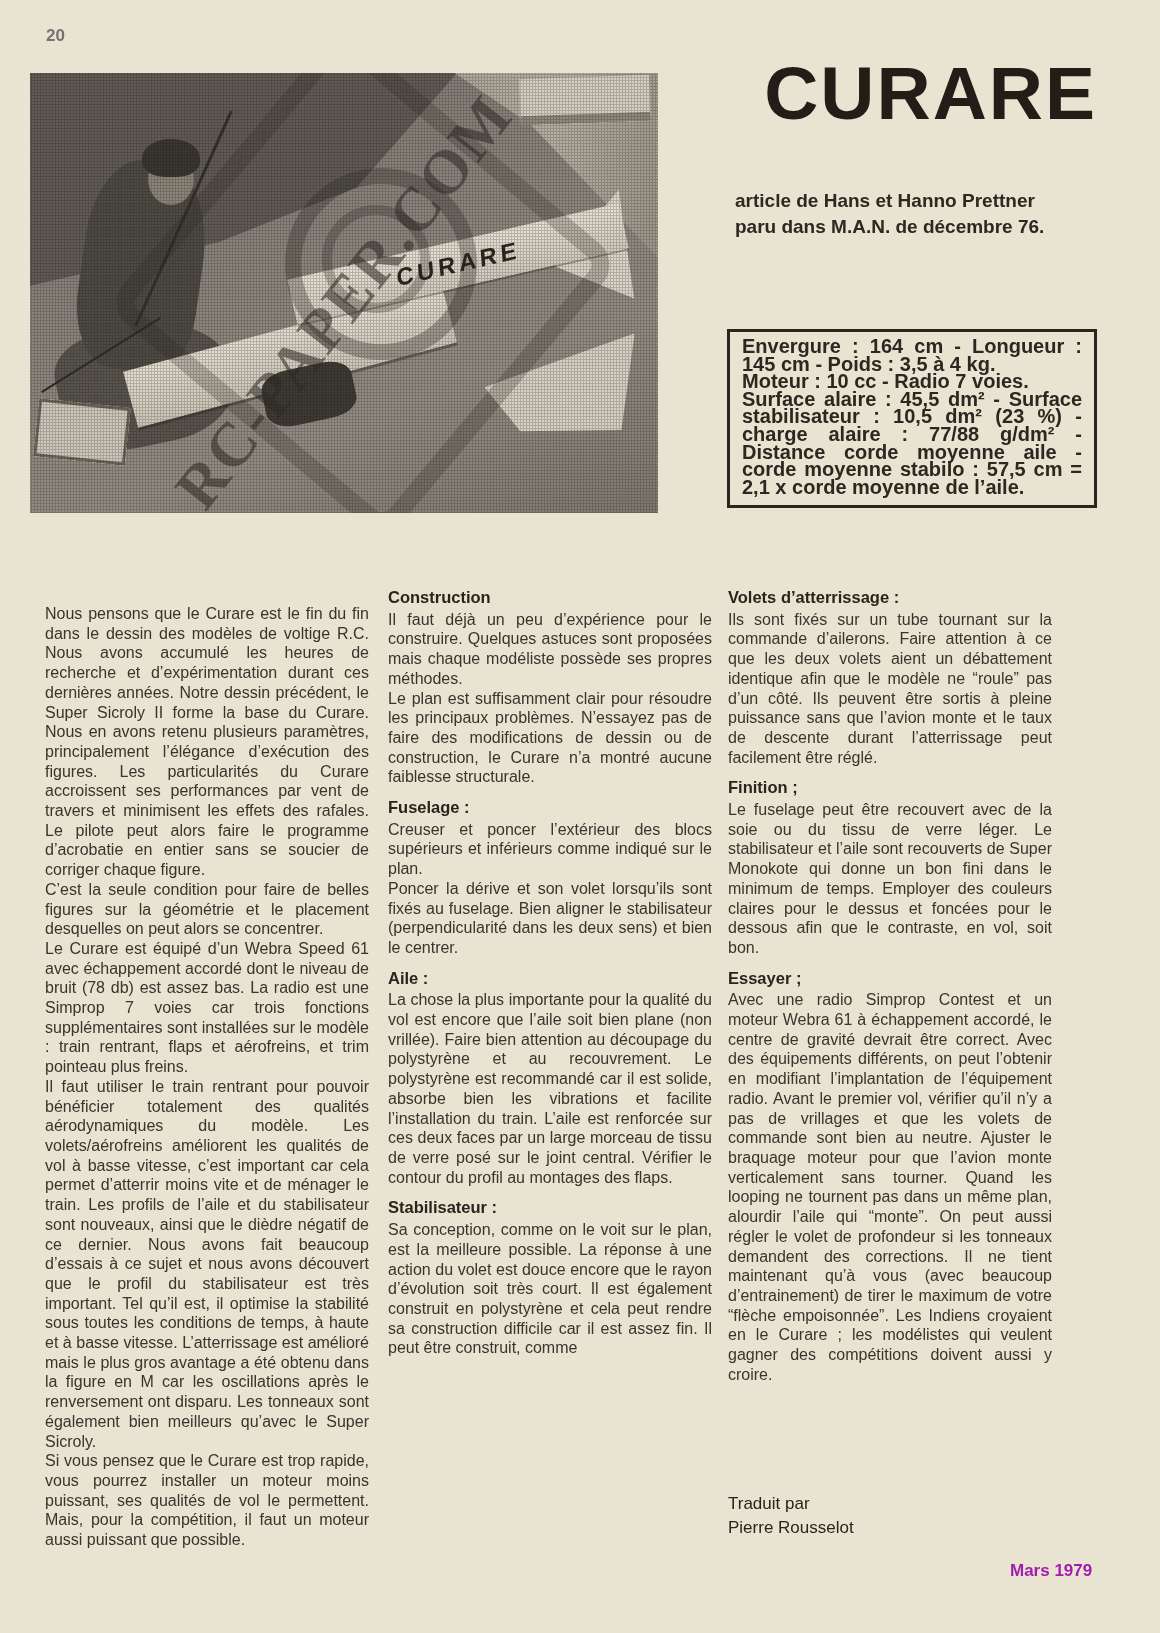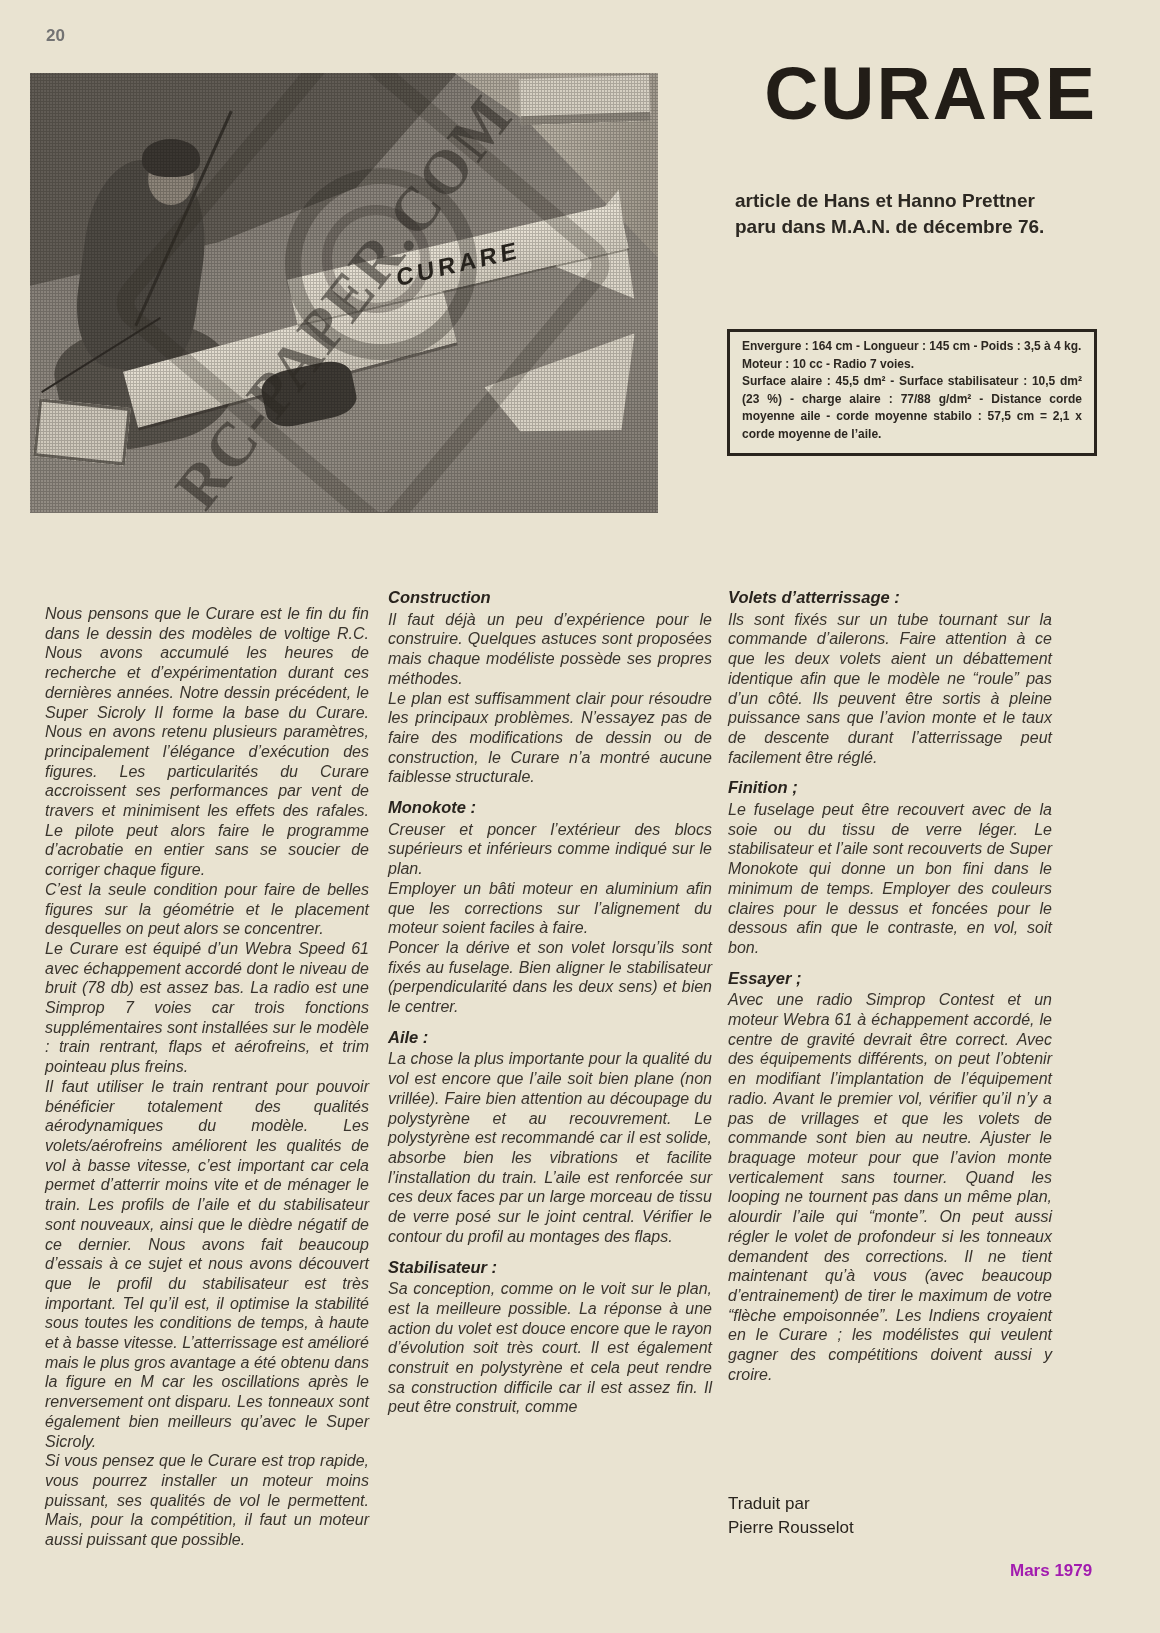--- a/index.html
+++ b/index.html
@@ -20,21 +20,21 @@
     position:absolute; left:735px; top:188px; width:372px;
     font-size:19px; font-weight:bold; color:#2c2822; line-height:1.35;
   }
   
   .specs{
     position:absolute; left:727px; top:329px; width:370px;
     border:3px solid #2a251e; padding:6px 12px 9px; box-sizing:border-box;
     color:#2c2721; background:rgba(255,255,255,0.04);
   }
   .specs-title{text-align:center; font-weight:bold; font-size:20px; margin:2px 0 6px;}
-  .specs p{margin:0; font-weight:bold; font-size:12px; line-height:17.6px; text-align:justify;}
+  .specs p{margin:0; font-weight:bold; font-size:20px; line-height:17.6px; text-align:justify;}
   
   .photo{
     position:absolute; left:30px; top:73px; width:628px; height:440px;
     background:linear-gradient(160deg,#7a756e 0%,#8b857d 40%,#938d84 70%,#7f7971 100%);
     overflow:hidden;
   }
   .photo::after{
     content:""; position:absolute; inset:0;
     background-image:radial-gradient(rgba(20,18,15,0.22) 1px, transparent 1.4px);
     background-size:3px 3px; pointer-events:none;
@@ -83,21 +83,21 @@
   .wm-ring{position:absolute; left:255px; top:95px; width:160px; height:160px;
     border:16px solid rgba(45,40,35,.32); border-radius:50%;}
   .wm-ring2{position:absolute; left:292px; top:132px; width:88px; height:88px;
     border:10px solid rgba(45,40,35,.28); border-radius:50%;}
   .wm-text{position:absolute; left:50%; top:52%;
     transform:translate(-50%,-50%) rotate(-52deg);
     font-family:"Liberation Serif","DejaVu Serif",serif; font-weight:bold;
     font-size:62px; letter-spacing:2px; color:rgba(48,43,38,.55); white-space:nowrap;}
   
   .col{position:absolute; width:324px; font-size:16px; line-height:19.7px;
-    text-align:justify; color:#39342d;font-style:italic;}
+    text-align:justify; color:#39342d;}
   .col p{margin:0;}
   .col .col-h{font-size:16.5px; font-weight:bold; color:#29241e;
     margin:11px 0 2px; text-align:left;}
   .col .col-h:first-child{margin-top:0;}
   .col1{left:45px; top:604px;}
   .col2{left:388px; top:588px;}
   .col3{left:728px; top:588px;}
   .signature{position:absolute; left:728px; top:1492px;
     font-size:17px; font-weight:normal; color:#29241e; line-height:24px;}
   .footer{position:absolute; left:1010px; top:1561px;
@@ -153,23 +153,22 @@
     <p>C’est la seule condition pour faire de belles figures sur la géométrie et le placement desquelles on peut alors se concentrer.</p>
     <p>Le Curare est équipé d’un Webra Speed 61 avec échappement accordé dont le niveau de bruit (78 db) est assez bas. La radio est une Simprop 7 voies car trois fonctions supplémentaires sont installées sur le modèle : train rentrant, flaps et aérofreins, et trim pointeau plus freins.</p>
     <p>Il faut utiliser le train rentrant pour pouvoir bénéficier totalement des qualités aérodynamiques du modèle. Les volets/aérofreins améliorent les qualités de vol à basse vitesse, c’est important car cela permet d’atterrir moins vite et de ménager le train. Les profils de l’aile et du stabilisateur sont nouveaux, ainsi que le dièdre négatif de ce dernier. Nous avons fait beaucoup d’essais à ce sujet et nous avons découvert que le profil du stabilisateur est très important. Tel qu’il est, il optimise la stabilité sous toutes les conditions de temps, à haute et à basse vitesse. L’atterrissage est amélioré mais le plus gros avantage a été obtenu dans la figure en M car les oscillations après le renversement ont disparu. Les tonneaux sont également bien meilleurs qu’avec le Super Sicroly.</p>
     <p>Si vous pensez que le Curare est trop rapide, vous pourrez installer un moteur moins puissant, ses qualités de vol le permettent. Mais, pour la compétition, il faut un moteur aussi puissant que possible.</p>
   </div>
 
   <div class="col col2">
     <div class="col-h">Construction</div>
     <p>Il faut déjà un peu d’expérience pour le construire. Quelques astuces sont proposées mais chaque modéliste possède ses propres méthodes.</p>
     <p>Le plan est suffisamment clair pour résoudre les principaux problèmes. N’essayez pas de faire des modifications de dessin ou de construction, le Curare n’a montré aucune faiblesse structurale.</p>
-    <div class="col-h">Monokote :</div>
+    <div class="col-h">Fuselage :</div>
     <p>Creuser et poncer l’extérieur des blocs supérieurs et inférieurs comme indiqué sur le plan.</p>
-    <p>Employer un bâti moteur en aluminium afin que les corrections sur l’alignement du moteur soient faciles à faire.</p>
     <p>Poncer la dérive et son volet lorsqu’ils sont fixés au fuselage. Bien aligner le stabilisateur (perpendicularité dans les deux sens) et bien le centrer.</p>
     <div class="col-h">Aile :</div>
     <p>La chose la plus importante pour la qualité du vol est encore que l’aile soit bien plane (non vrillée). Faire bien attention au découpage du polystyrène et au recouvrement. Le polystyrène est recommandé car il est solide, absorbe bien les vibrations et facilite l’installation du train. L’aile est renforcée sur ces deux faces par un large morceau de tissu de verre posé sur le joint central. Vérifier le contour du profil au montages des flaps.</p>
     <div class="col-h">Stabilisateur :</div>
     <p>Sa conception, comme on le voit sur le plan, est la meilleure possible. La réponse à une action du volet est douce encore que le rayon d’évolution soit très court. Il est également construit en polystyrène et cela peut rendre sa construction difficile car il est assez fin. Il peut être construit, comme</p>
   </div>
 
   <div class="col col3">
     <div class="col-h">Volets d’atterrissage :</div>
     <p>Ils sont fixés sur un tube tournant sur la commande d’ailerons. Faire attention à ce que les deux volets aient un débattement identique afin que le modèle ne “roule” pas d’un côté. Ils peuvent être sortis à pleine puissance sans que l’avion monte et le taux de descente durant l’atterrissage peut facilement être réglé.</p>

